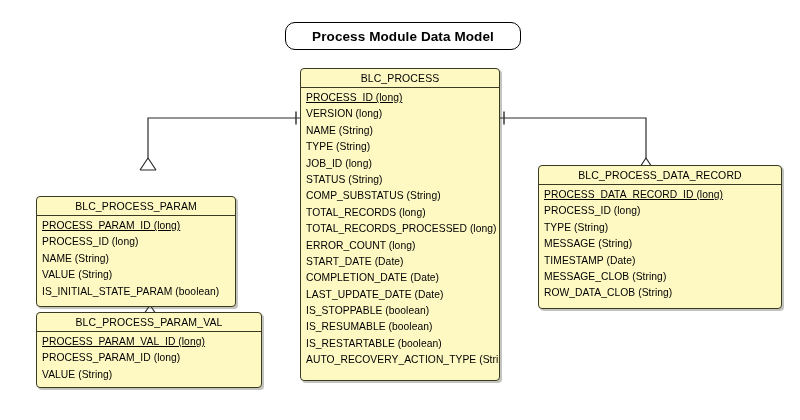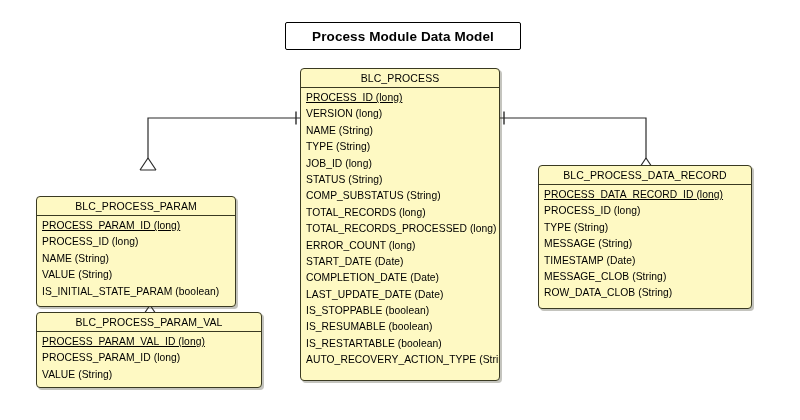--- a/index.html
+++ b/index.html
@@ -12,21 +12,21 @@
     -webkit-font-smoothing:antialiased;
   }
   #canvas{position:absolute;left:0;top:0;width:800px;height:420px;}
 
   
   .title-box{
     position:absolute;
     left:285px;top:22px;width:236px;height:28px;
     background:#ffffff;
     border:1.6px solid #000000;
-    border-radius:2px;
+    border-radius:10px;
     display:flex;align-items:center;justify-content:center;
     box-sizing:border-box;
   }
   .title-box .title-text{
     font-size:13.5px;
     font-weight:bold;
     color:#000000;
     letter-spacing:.1px;
     white-space:nowrap;
   }
@@ -146,21 +146,21 @@
     <div class="entity-header">
       <span class="entity-title">BLC_PROCESS_PARAM_VAL</span>
     </div>
     <div class="attr-list">
       <div class="attr pk">PROCESS_PARAM_VAL_ID (long)</div>
       <div class="attr">PROCESS_PARAM_ID (long)</div>
       <div class="attr">VALUE (String)</div>
     </div>
   </div>
 
-  <div class="entity" style="left:538px;top:165px;width:214px;height:144px;">
+  <div class="entity" style="left:538px;top:165px;width:244px;height:144px;">
     <div class="entity-header">
       <span class="entity-title">BLC_PROCESS_DATA_RECORD</span>
     </div>
     <div class="attr-list">
       <div class="attr pk">PROCESS_DATA_RECORD_ID (long)</div>
       <div class="attr">PROCESS_ID (long)</div>
       <div class="attr">TYPE (String)</div>
       <div class="attr">MESSAGE (String)</div>
       <div class="attr">TIMESTAMP (Date)</div>
       <div class="attr">MESSAGE_CLOB (String)</div>

